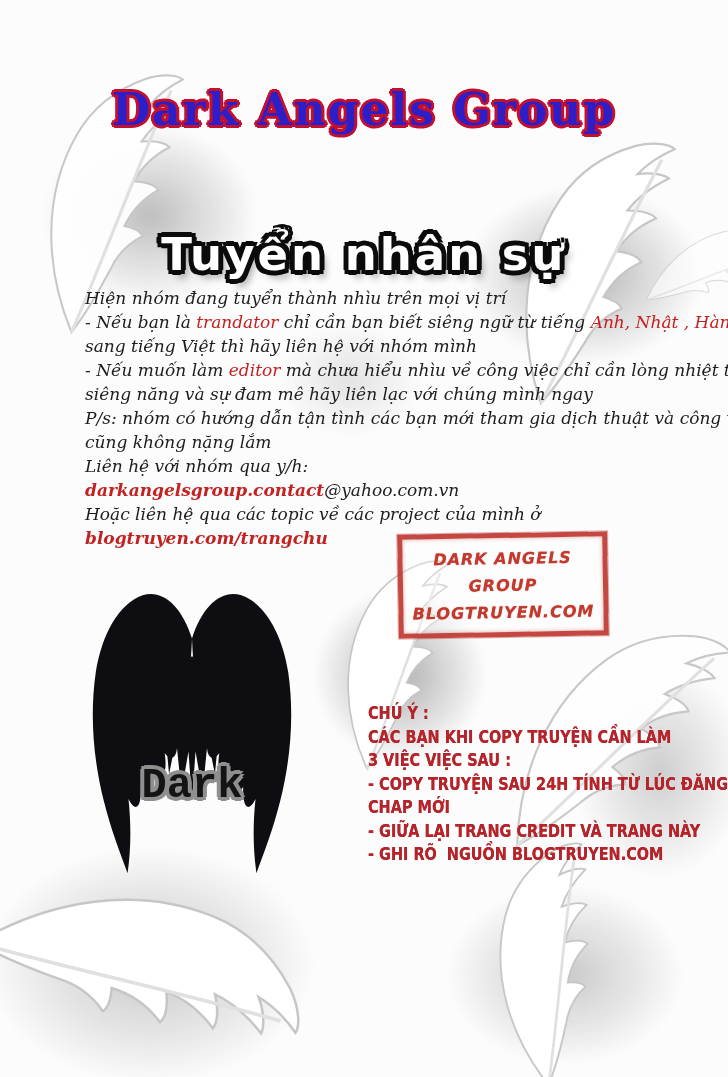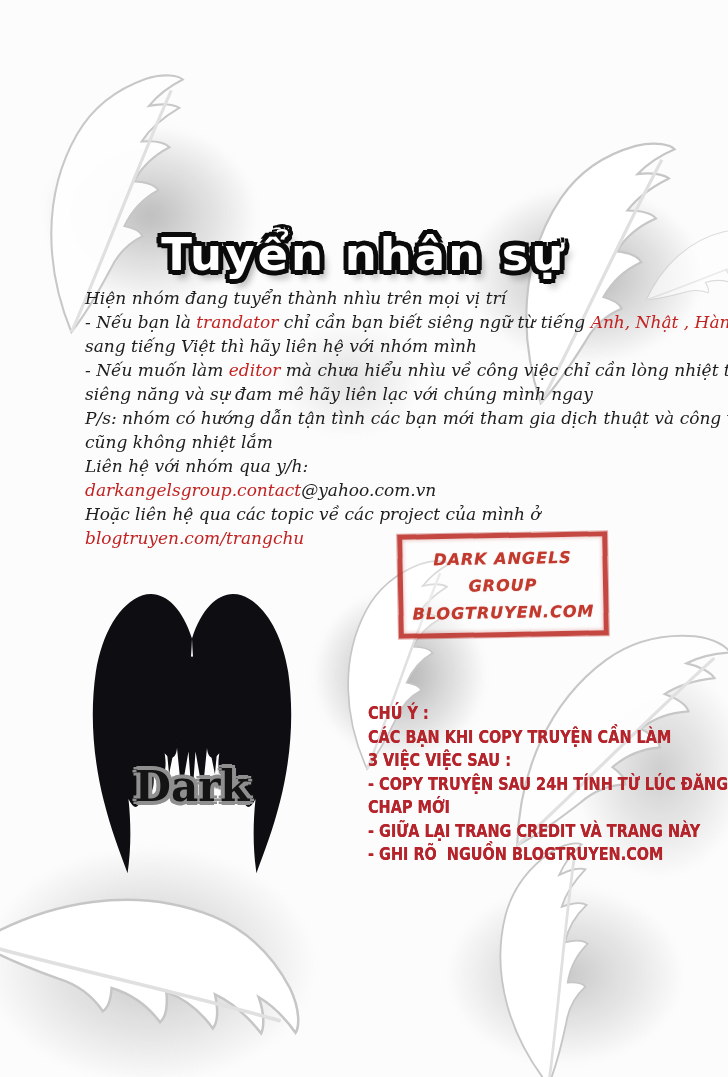--- a/index.html
+++ b/index.html
@@ -49,21 +49,21 @@
     margin-top:24px;
   }
 
   
   .bodytext{position:absolute;left:85px;top:286px;z-index:3;}
   .hrow{
     font-family:"DejaVu Serif",serif;font-style:italic;font-weight:500;
     font-size:17px;line-height:24px;color:#1d1d1d;white-space:pre;
   }
   .red{color:#c32222;}
-  a.redlink{color:#c32222;text-decoration:none;}
+  a.redlink{color:#c32222;text-decoration:none;font-weight:bold;}
 
   
   .stamp{
     position:absolute;left:398px;top:533px;width:200px;height:94px;z-index:3;
     border:5px solid rgba(186,39,33,.85);
     box-shadow:0 0 0 1px rgba(186,39,33,.35), inset 0 0 4px rgba(186,39,33,.4);
     transform:rotate(-1deg);
     display:flex;flex-direction:column;justify-content:center;
     text-align:center;background:rgba(255,255,255,.35);
   }
@@ -75,21 +75,21 @@
 
   
   .logo{position:absolute;left:42px;top:562px;width:300px;height:340px;z-index:2;}
   .logo svg{display:block;width:100%;height:100%;}
   .logotext{
     position:absolute;left:42px;width:300px;text-align:center;z-index:3;
     font-family:"DejaVu Serif",serif;font-weight:bold;color:#141414;
     text-shadow:-3px -3px 0 #8f8f8f,3px -3px 0 #8f8f8f,-3px 3px 0 #8f8f8f,3px 3px 0 #8f8f8f,
                 -4px 0 0 #8f8f8f,4px 0 0 #8f8f8f,0 -4px 0 #8f8f8f,0 4px 0 #8f8f8f;
   }
-  #logo-line1{top:762px;font-size:42px;}
+  #logo-line1{top:762px;font-size:42px;font-family:Liberation Mono, monospace;}
   #logo-line2{top:814px;font-size:42px;}
 
   
   .notice{position:absolute;left:368px;top:702px;z-index:3;}
   .nrow{
     font-weight:bold;font-size:17px;line-height:23.5px;color:#b5232b;
     white-space:pre;transform:scaleX(.85);transform-origin:left center;
     letter-spacing:0px;text-shadow:0 0 .5px #b5232b;
   }
 </style>
@@ -148,30 +148,31 @@
       <svg viewBox="0 0 200 240">
         <use href="#sym-feather" xlink:href="#sym-feather"></use>
       </svg>
     </div>
   <div class="feather" id="f6">
       <svg viewBox="0 0 200 240">
         <use href="#sym-feather" xlink:href="#sym-feather"></use>
       </svg>
     </div>
 
+  <div class="title1">Dark Angels Group</div>
   <div class="subtitle">Tuyển nhân sự</div>
 
   <div class="bodytext">
     <div class="hrow"><span>Hiện nhóm đang tuyển thành nhìu trên mọi vị trí</span></div>
     <div class="hrow"><span>- Nếu bạn là </span><span class="red">trandator</span><span> chỉ cần bạn biết siêng ngữ từ tiếng </span><span class="red">Anh, Nhật , Hàn</span></div>
     <div class="hrow"><span>sang tiếng Việt thì hãy liên hệ với nhóm mình</span></div>
     <div class="hrow"><span>- Nếu muốn làm </span><span class="red">editor</span><span> mà chưa hiểu nhìu về công việc chỉ cần lòng nhiệt tình,</span></div>
     <div class="hrow"><span>siêng năng và sự đam mê hãy liên lạc với chúng mình ngay</span></div>
     <div class="hrow"><span>P/s: nhóm có hướng dẫn tận tình các bạn mới tham gia dịch thuật và công việc</span></div>
-    <div class="hrow"><span>cũng không nhiệt lắm</span></div>
+    <div class="hrow"><span>cũng không nặng lắm</span></div>
     <div class="hrow"><span>Liên hệ với nhóm qua y/h:</span></div>
     <div class="hrow"><a class="redlink" href="#">darkangelsgroup.contact</a><span>@yahoo.com.vn</span></div>
     <div class="hrow"><span>Hoặc liên hệ qua các topic về các project của mình ở</span></div>
     <div class="hrow"><a class="redlink" href="#">blogtruyen.com/trangchu</a></div>
   </div>
 
   <div class="stamp">
     <div>DARK ANGELS</div>
     <div>GROUP</div>
     <div>BLOGTRUYEN.COM</div>

